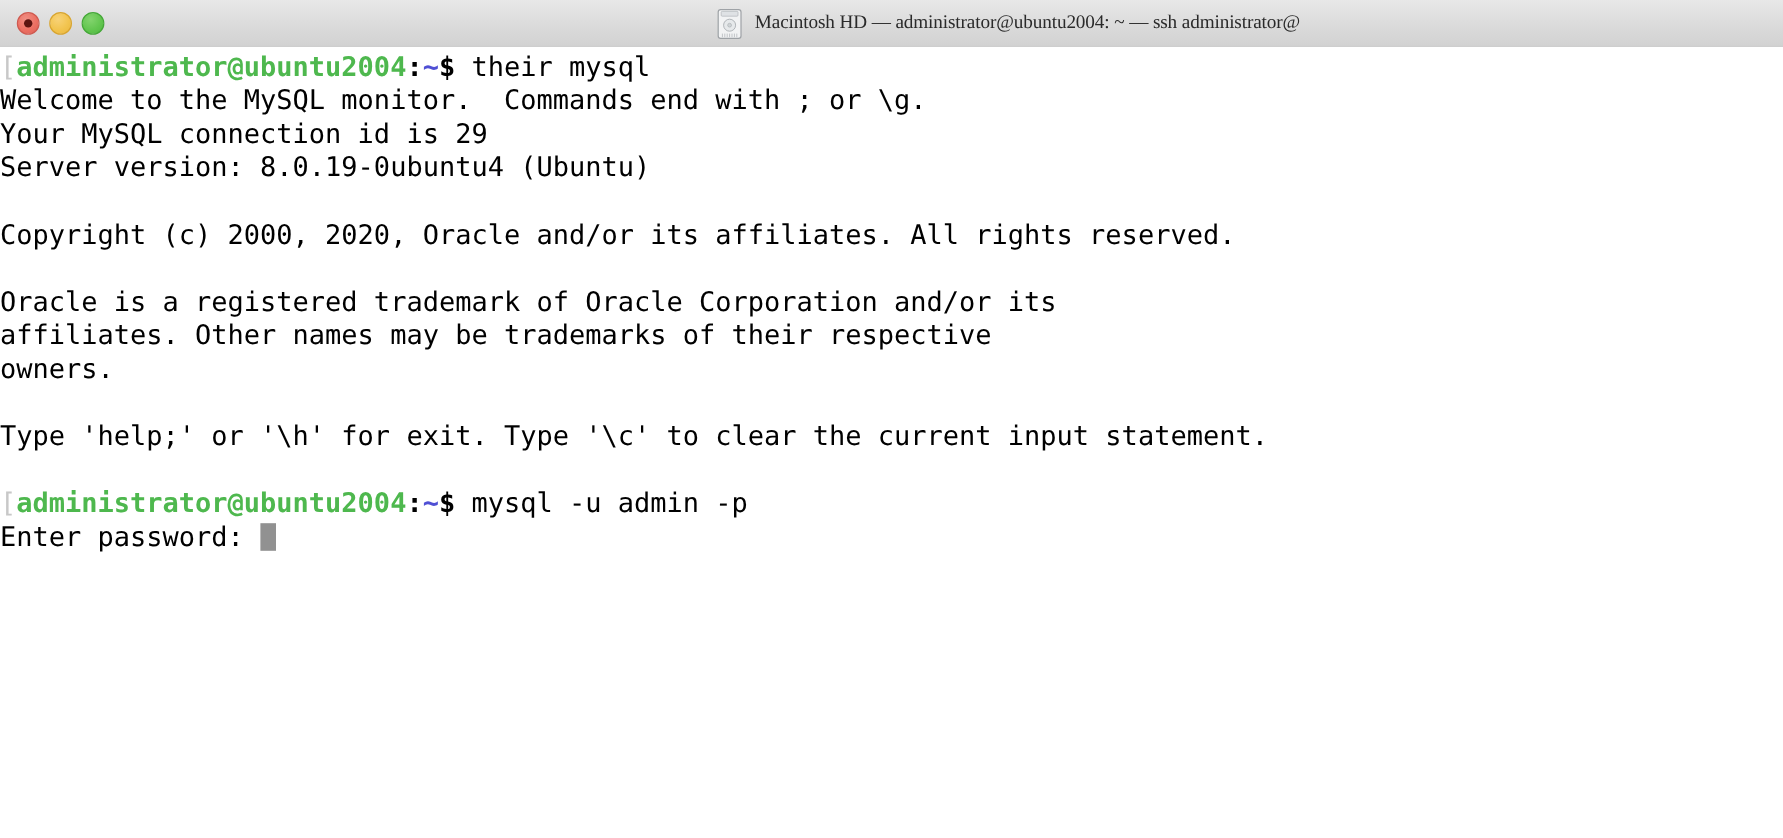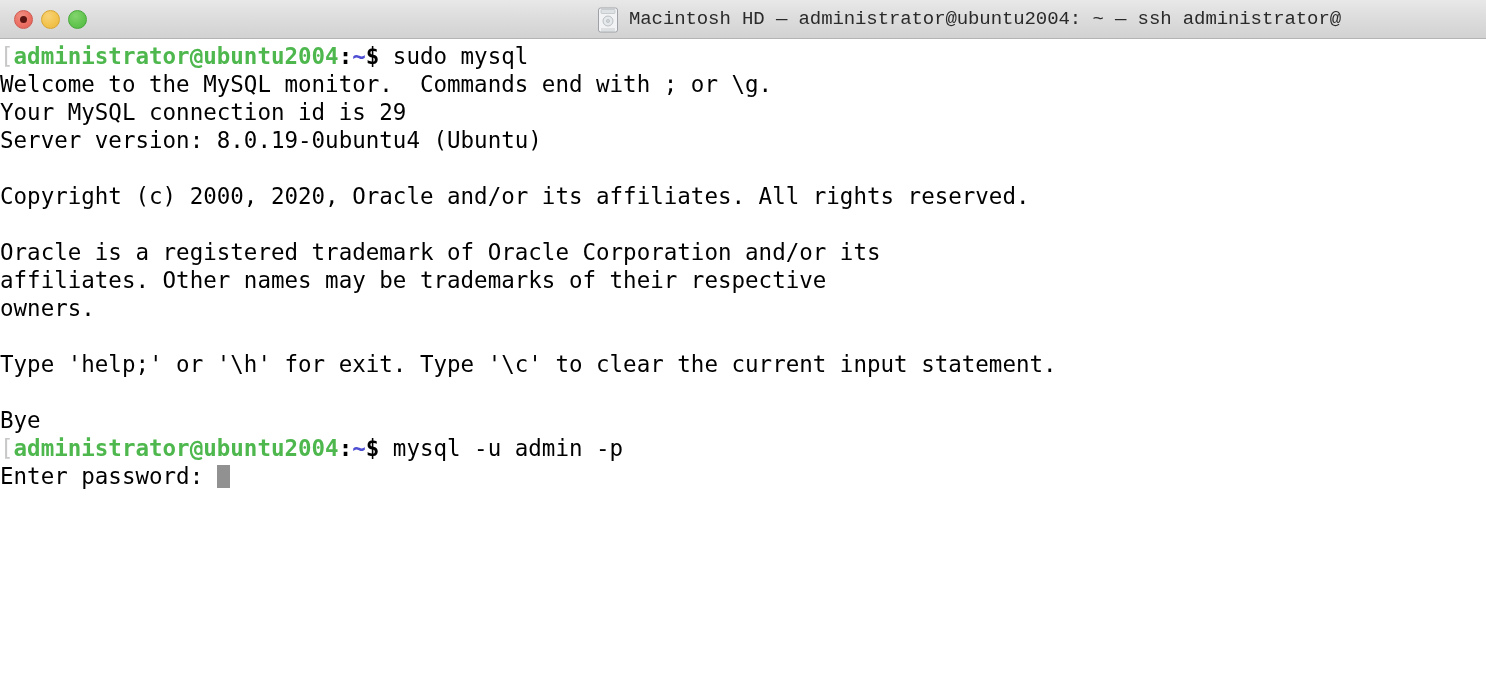--- a/index.html
+++ b/index.html
@@ -93,22 +93,22 @@
     z-index: 1;
   }
   .hd-icon {
     width: 22px;
     height: 26px;
     flex: 0 0 22px;
     margin-right: 10px;
     margin-top: 1px;
   }
   .title-text {
-    font-family: Liberation Mono, monospace;
-    font-size: 19px;
+    font-family: Liberation Serif, serif;
+    font-size: 16px;
     color: #2a2a2a;
     letter-spacing: -0.1px;
     white-space: nowrap;
   }
 
   
   .terminal {
     flex: 1 1 auto;
     background: #ffffff;
     padding: 0;
@@ -184,32 +184,31 @@
           <line x1="15" y1="21" x2="15" y2="24"></line>
           <line x1="17" y1="21" x2="17" y2="24"></line>
         </g>
       </svg>
       <span class="title-text">Macintosh HD — administrator@ubuntu2004: ~ — ssh administrator@</span>
     </div>
   </div>
 
   <div class="terminal">
     <div class="screen" id="screen">
-        <div class="line"><span class="lead-bracket">[</span><span class="host">administrator@ubuntu2004</span><span class="punct">:</span><span class="tilde">~</span><span class="punct">$</span><span> sudo mysql</span></div>
+        <div class="line"><span class="lead-bracket">[</span><span class="host">administrator@ubuntu2004</span><span class="punct">:</span><span class="tilde">~</span><span class="punct">$</span><span> their mysql</span></div>
         <div class="line">Welcome to the MySQL monitor.  Commands end with ; or \g.</div>
         <div class="line">Your MySQL connection id is 29</div>
         <div class="line">Server version: 8.0.19-0ubuntu4 (Ubuntu)</div>
         <div class="line blank">&nbsp;</div>
         <div class="line">Copyright (c) 2000, 2020, Oracle and/or its affiliates. All rights reserved.</div>
         <div class="line blank">&nbsp;</div>
         <div class="line">Oracle is a registered trademark of Oracle Corporation and/or its</div>
         <div class="line">affiliates. Other names may be trademarks of their respective</div>
         <div class="line">owners.</div>
         <div class="line blank">&nbsp;</div>
         <div class="line">Type 'help;' or '\h' for exit. Type '\c' to clear the current input statement.</div>
         <div class="line blank">&nbsp;</div>
-        <div class="line">Bye</div>
         <div class="line"><span class="lead-bracket">[</span><span class="host">administrator@ubuntu2004</span><span class="punct">:</span><span class="tilde">~</span><span class="punct">$</span><span> mysql -u admin -p</span></div>
         <div class="line"><span>Enter password: </span><span class="cursor"></span></div>
       </div>
   </div>
 
 </div>
 
 </body></html>

